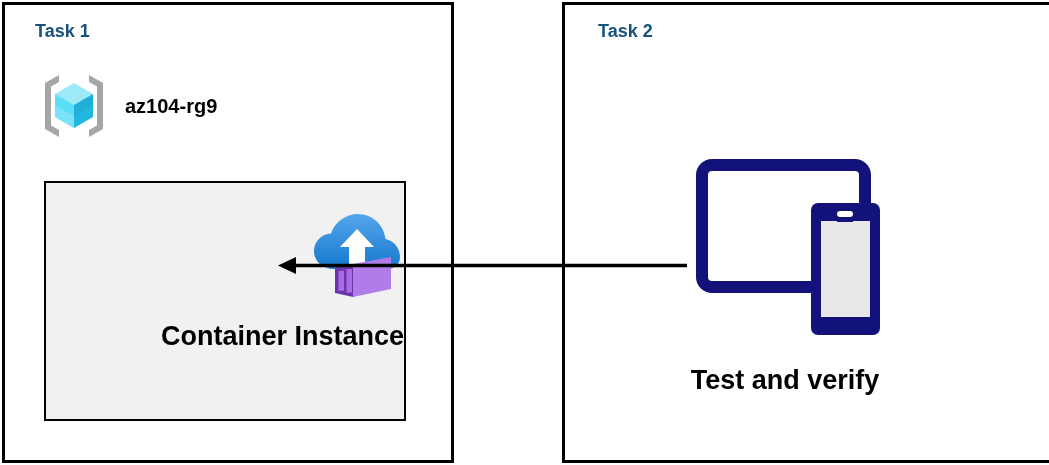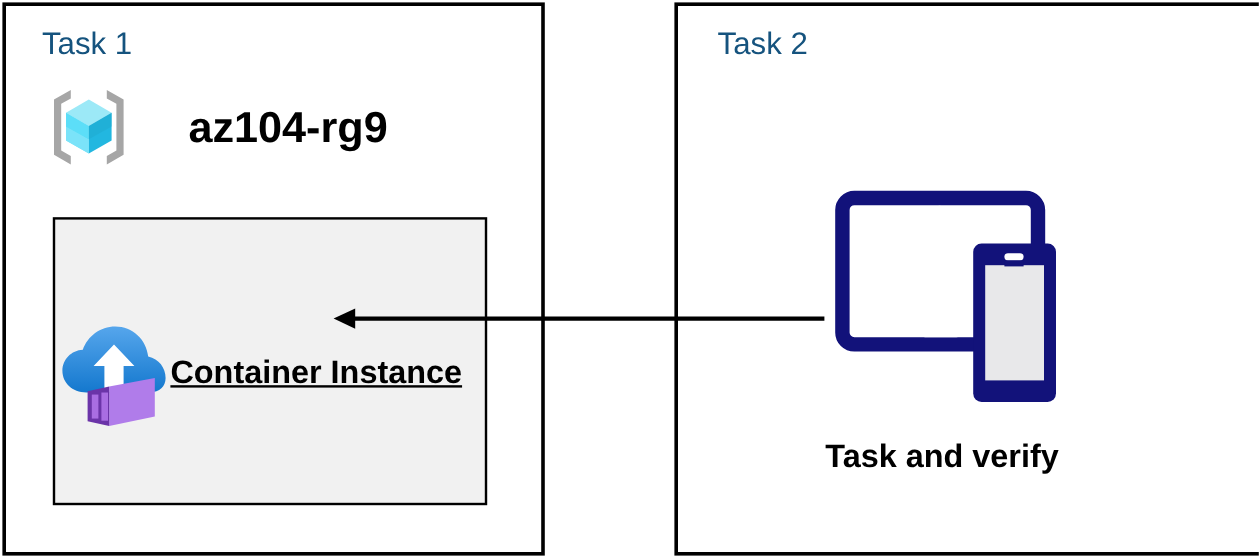--- a/index.html
+++ b/index.html
@@ -37,22 +37,22 @@
   }
   #panel-task2 {
     left: 562px;
     top: 2px;
     width: 491px;
     height: 461px;
   }
 
   .task-title {
     position: absolute;
-    font-size: 26px;
-    font-weight: normal;
+    font-size: 18px;
+    font-weight: bold;
     color: #15537E;
     letter-spacing: 0px;
     white-space: nowrap;
   }
   #title-task1 { left: 30px; top: 16px; }
   #title-task2 { left: 33px; top: 16px; }
 
   
   #rg-row {
     position: absolute;
@@ -61,42 +61,40 @@
     display: flex;
     align-items: center;
     gap: 14px;
   }
   #rg-icon {
     width: 74px;
     height: 74px;
     display: block;
   }
   #rg-label {
-    font-size: 36px;
+    font-size: 20px;
     font-weight: bold;
     color: #000000;
     white-space: nowrap;
-    margin-left: 32px;
   }
 
   
   #inner-box {
     position: absolute;
     left: 39px;
     top: 176px;
     width: 362px;
     height: 240px;
     box-sizing: border-box;
     border: 2px solid #000000;
     background: #F1F1F1;
     display: flex;
-    flex-direction: row;
-    align-items: center;
+    flex-direction: column;
+    align-items: flex-end;
     justify-content: flex-start;
-    text-decoration: underline;
   }
   #aci-icon {
     width: 96px;
     height: 96px;
     margin-top: 24px;
     display: block;
   }
   #aci-label {
     margin-top: 18px;
     font-size: 27px;
@@ -226,21 +224,21 @@
         <rect x="126" y="48" width="69" height="132" rx="7" ry="7" fill="#12127A"></rect>
 
         <rect x="136" y="66" width="49" height="96" fill="#E8E8EA"></rect>
 
         <rect x="152" y="56" width="16" height="6" rx="3" ry="3" fill="#FFFFFF"></rect>
 
         <rect x="152" y="62" width="16" height="5" fill="#12127A"></rect>
       </svg>
     </span>
 
-    <span id="devices-label">Task and verify</span>
+    <span id="devices-label">Test and verify</span>
   </div>
 
   
   <span>
     <svg id="connector" viewBox="0 0 420 32" xmlns="http://www.w3.org/2000/svg">
       <line x1="16" y1="15.5" x2="417" y2="15.5" stroke="#000000" stroke-width="3.4"></line>
       <path d="M8 15.5 L26 7 L26 24 Z" fill="#000000"></path>
     </svg>
   </span>
 

